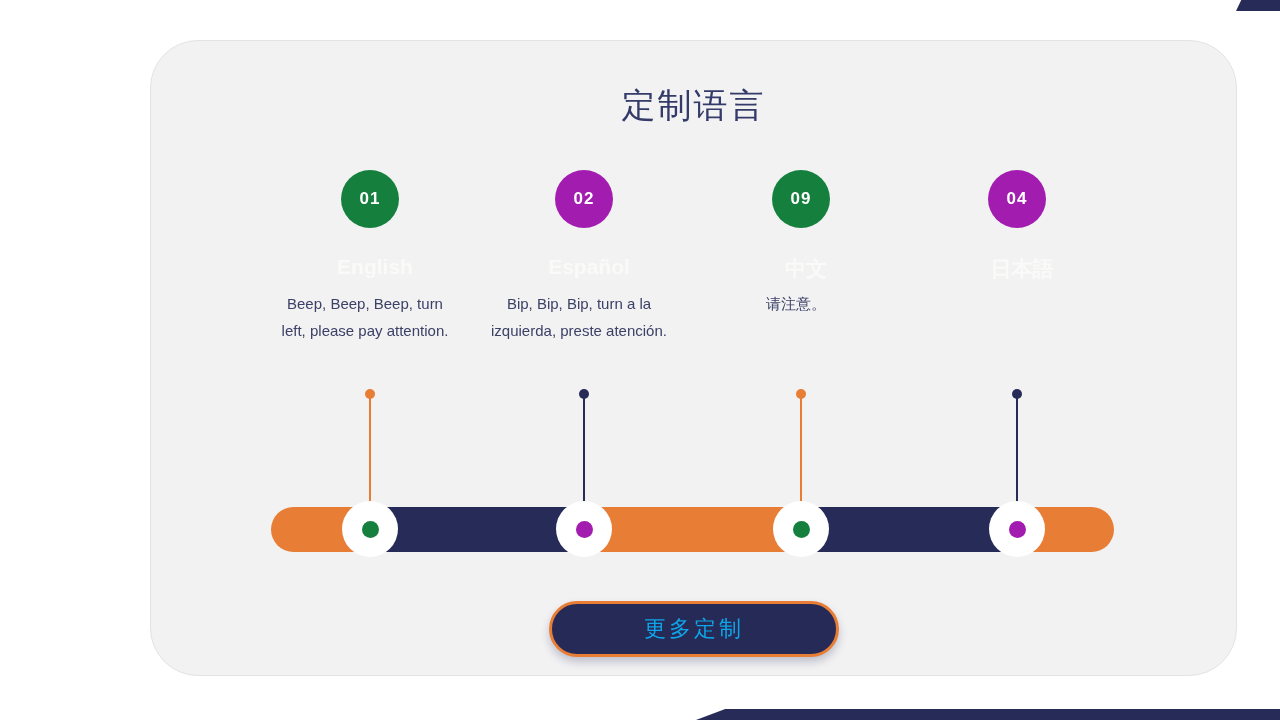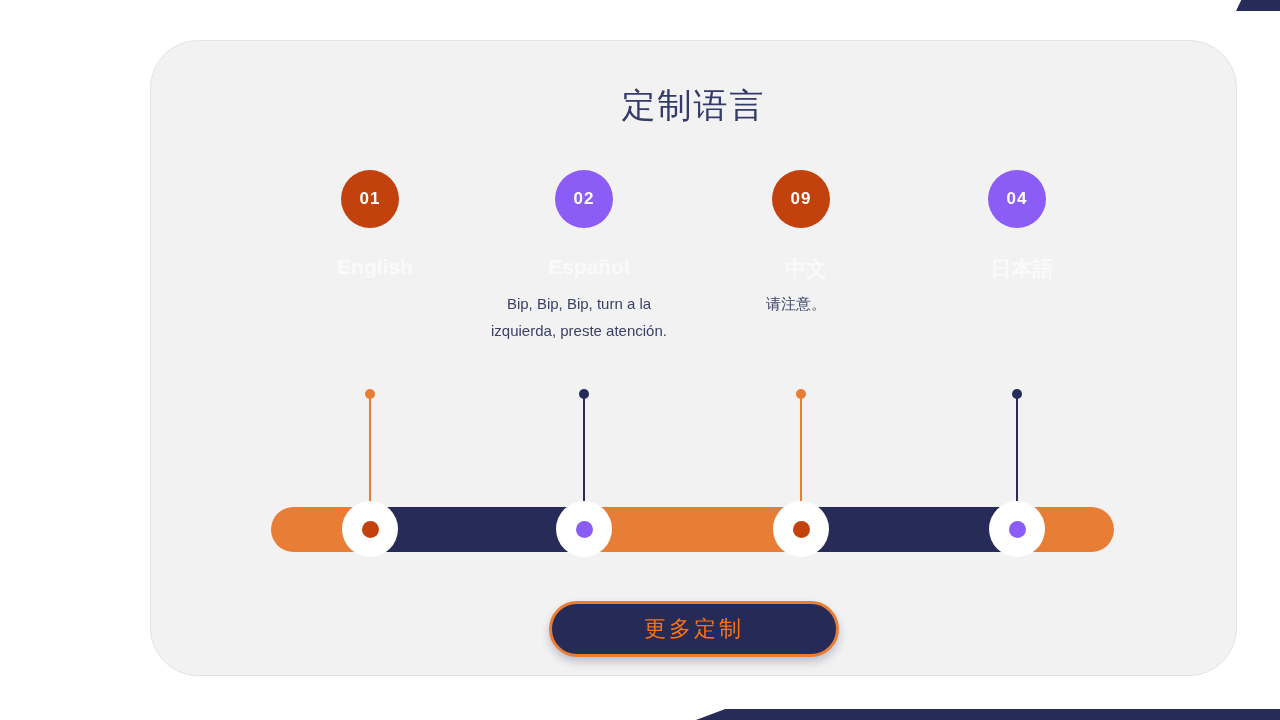--- a/index.html
+++ b/index.html
@@ -17,22 +17,22 @@
   .card { position:absolute; left:150px; top:40px; width:1087px; height:636px;
     background:#F2F2F3; border:1px solid #E3E3E5; border-radius:48px;padding-left:32px; }
 
   .title { position:absolute; top:42px; left:0; width:100%; text-align:center;
     font-size:34px; font-weight:500; color:#353B69; letter-spacing:2px; }
 
   
   .step-circle { position:absolute; top:129px; width:58px; height:58px; border-radius:50%;
     display:flex; align-items:center; justify-content:center;
     color:#ffffff; font-size:17px; font-weight:700; letter-spacing:1px; }
-  .bg-orange { background:#c2410c; }
-  .bg-navy { background:#8b5cf6; }
+  .bg-orange { background:#15803d; }
+  .bg-navy { background:#a21caf; }
 
   .step-lang { position:absolute; top:214px; width:220px; text-align:center;
     font-size:21px; font-weight:700; color:#FAFAF9; }
 
   .step-text { position:absolute; top:249px; width:210px; text-align:center;
     font-size:15px; line-height:27px; color:#3C4166; }
   .step-text span { display:block; white-space:nowrap; }
 
   
   .cx1 { left:190px; } .cx2 { left:404px; } .cx3 { left:621px; } .cx4 { left:837px; }
@@ -53,40 +53,44 @@
   .seg2 { left:530px; width:216px; }
 
   .node { position:absolute; top:460px; width:56px; height:56px; border-radius:50%;
     background:#ffffff; display:flex; align-items:center; justify-content:center; }
   .node-dot { width:17px; height:17px; border-radius:50%; }
   .nx1 { left:191px; } .nx2 { left:405px; } .nx3 { left:622px; } .nx4 { left:838px; }
 
   
   .more-btn { position:absolute; left:398px; top:560px; width:290px; height:56px;
     background:#262A56; border:3px solid #E87D35; border-radius:28px;
-    color:#f97316; font-size:22px; letter-spacing:3px; cursor:pointer;
+    color:#0ea5e9; font-size:22px; letter-spacing:3px; cursor:pointer;
     font-family:"Liberation Sans", sans-serif;
     box-shadow:0 5px 9px rgba(40,44,88,0.25); }
 </style>
 </head>
 <body>
 
 <div class="page">
 
   <div class="deco-top-right"></div>
   <div class="deco-bottom"></div>
 
   <div class="card">
 
     <div class="title">定制语言</div>
 
     <div class="step-circle bg-orange cx1">
       <span>01</span>
     </div>
     <div class="step-lang tx1">English</div>
+    <div class="step-text wx1">
+      <span>Beep, Beep, Beep, turn</span>
+      <span>left, please pay attention.</span>
+    </div>
 
     <div class="step-circle bg-navy cx2">
       <span>02</span>
     </div>
     <div class="step-lang tx2">Español</div>
     <div class="step-text wx2">
       <span>Bip, Bip, Bip, turn a la</span>
       <span>izquierda, preste atención.</span>
     </div>
 

